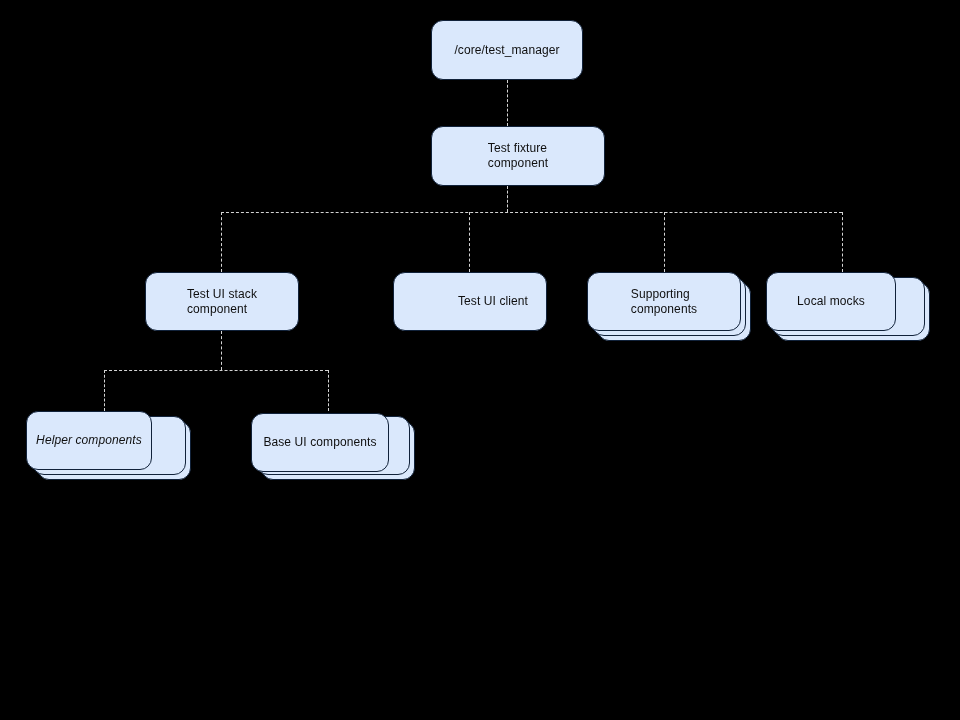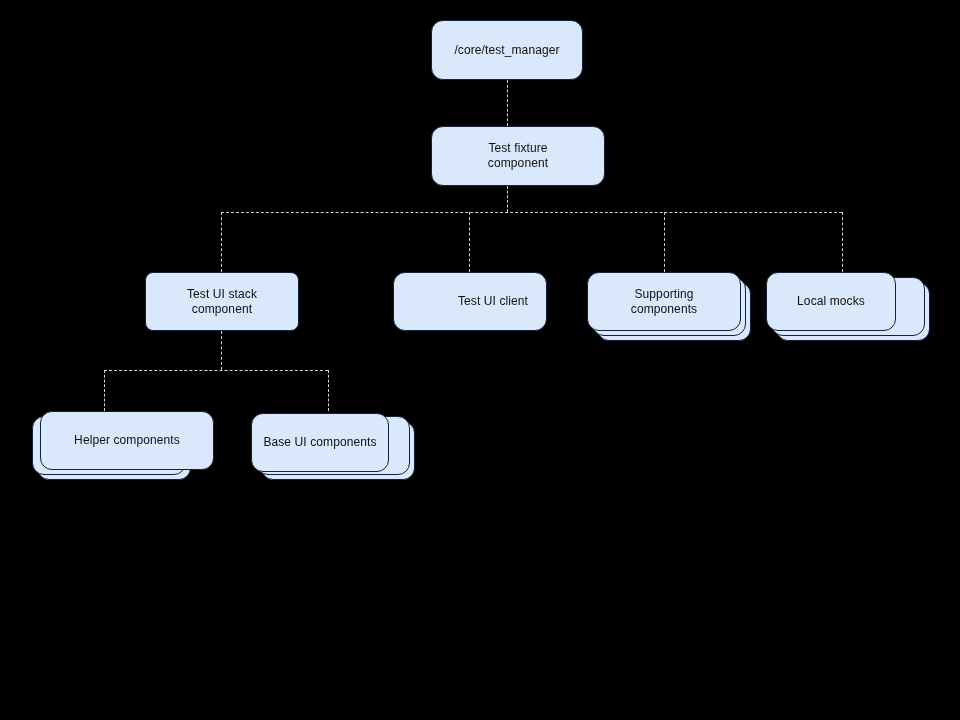--- a/index.html
+++ b/index.html
@@ -19,21 +19,21 @@
     overflow: hidden;
   }
 
   
   .node {
     position: absolute;
     box-sizing: border-box;
     display: flex;
     align-items: center;
     justify-content: center;
-    text-align: center;
+    text-align: left;
     border-radius: 12px;
     background: #dae8fc;
     border: 1px solid #11223a;
     color: #0f0f0f;
     font-family: "Liberation Sans", sans-serif;
     font-size: 12px;
     line-height: 15px;
     letter-spacing: 0.1px;
     z-index: 3;
   }
@@ -93,21 +93,21 @@
 
   <div class="node" style="left:431px; top:20px; width:152px; height:60px;">
     <span class="label">/core/test_manager</span>
   </div>
 
   <div class="node" style="left:431px; top:126px; width:174px; height:60px;">
     <span class="label">Test fixture
 component</span>
   </div>
 
-  <div class="node" style="left:145px; top:272px; width:154px; height:59px;border-radius:8px;">
+  <div class="node" style="left:145px; top:272px; width:154px; height:59px;">
     <span class="label">Test UI stack
 component</span>
   </div>
 
   <div class="node" style="left:393px; top:272px; width:154px; height:59px;padding-left:46px;">
     <span class="label">Test UI client</span>
   </div>
 
   <div class="stack-plate" style="left:597px; top:282px; width:154px; height:59px;"></div>
   <div class="stack-plate p2" style="left:592px; top:277px; width:154px; height:59px;"></div>
@@ -117,21 +117,21 @@
   </div>
 
   <div class="stack-plate" style="left:776px; top:282px; width:154px; height:59px;"></div>
   <div class="stack-plate p2" style="left:771px; top:277px; width:154px; height:59px;"></div>
   <div class="node" style="left:766px; top:272px; width:130px; height:59px;">
     <span class="label">Local mocks</span>
   </div>
 
   <div class="stack-plate" style="left:37px; top:421px; width:154px; height:59px;"></div>
   <div class="stack-plate p2" style="left:32px; top:416px; width:154px; height:59px;"></div>
-  <div class="node" style="left:40px; top:411px; width:174px; height:59px;">
+  <div class="node" style="left:26px; top:411px; width:126px; height:59px;font-style:italic;">
     <span class="label">Helper components</span>
   </div>
 
   <div class="stack-plate" style="left:261px; top:421px; width:154px; height:59px;"></div>
   <div class="stack-plate p2" style="left:256px; top:416px; width:154px; height:59px;"></div>
   <div class="node" style="left:251px; top:413px; width:138px; height:59px;">
     <span class="label">Base UI components</span>
   </div>
 
 </div>

